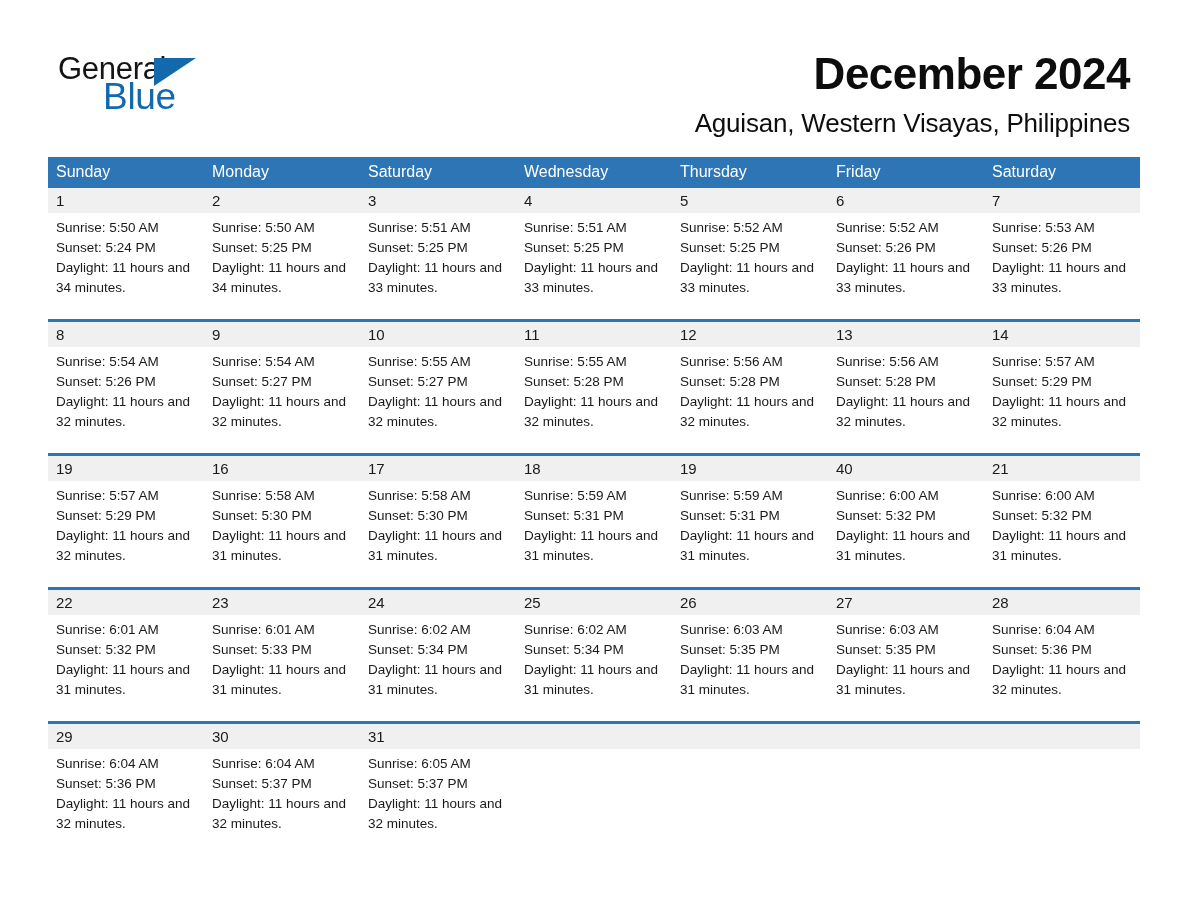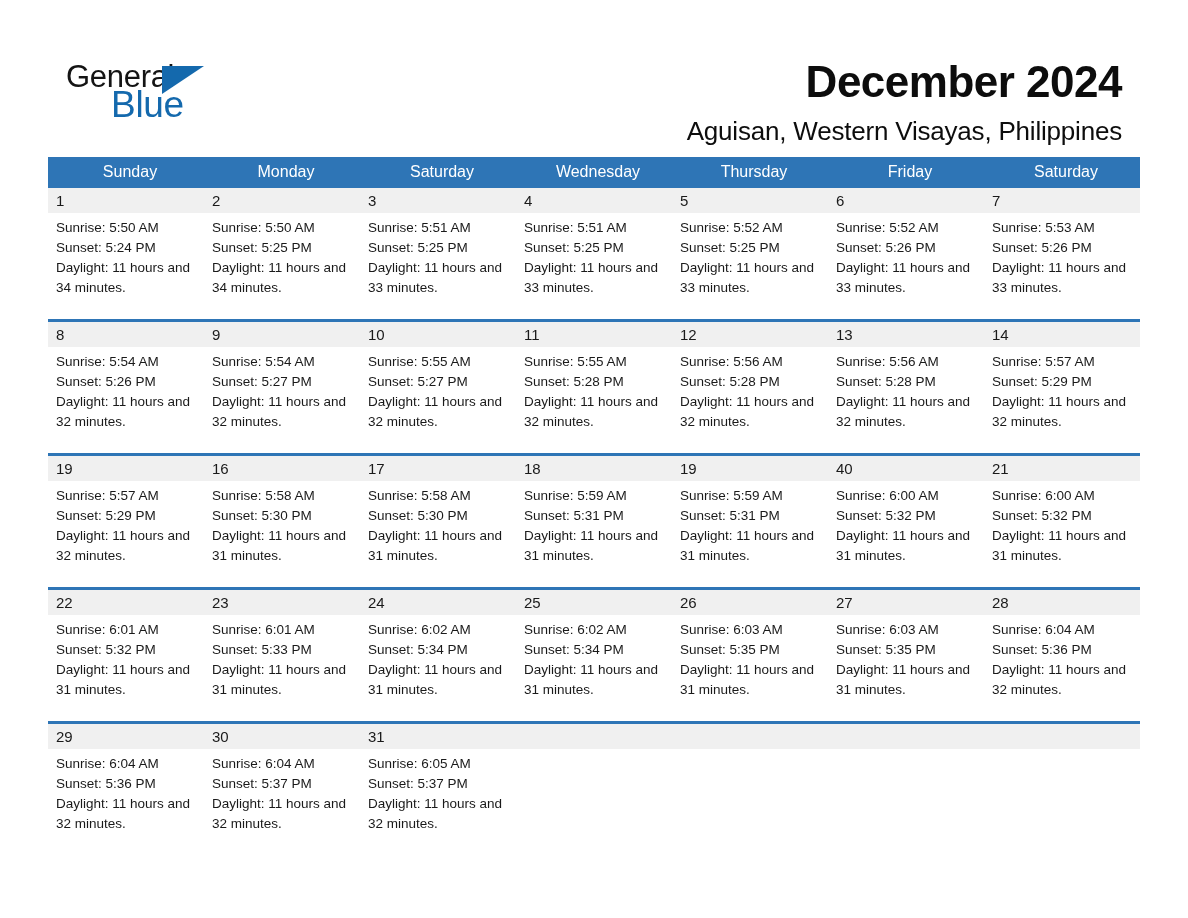--- a/index.html
+++ b/index.html
@@ -13,21 +13,21 @@
     width: 1188px;
     height: 918px;
     font-family: "Liberation Sans", sans-serif;
     color: #000000;
     overflow: hidden;
   }
   .page {
     position: relative;
     width: 1188px;
     height: 918px;
-    padding: 8px;
+    padding: 0;
   }
 
   
   .header {
     position: relative;
     height: 110px;
     padding: 0 48px;
   }
   .brand {
     position: absolute;
@@ -99,21 +99,21 @@
     border-collapse: collapse;
     table-layout: fixed;
   }
   .calendar col { width: 156px; }
 
   .calendar thead th {
     background: #2e75b6;
     color: #ffffff;
     font-size: 16px;
     font-weight: normal;
-    text-align: center;
+    text-align: left;
     padding: 6px 0 7px 8px;
     height: 31px;
     vertical-align: middle;
   }
 
   .calendar tbody tr.week-row > td {
     padding: 0;
     vertical-align: top;
     border-top: 3px solid #2e75b6;
   }

